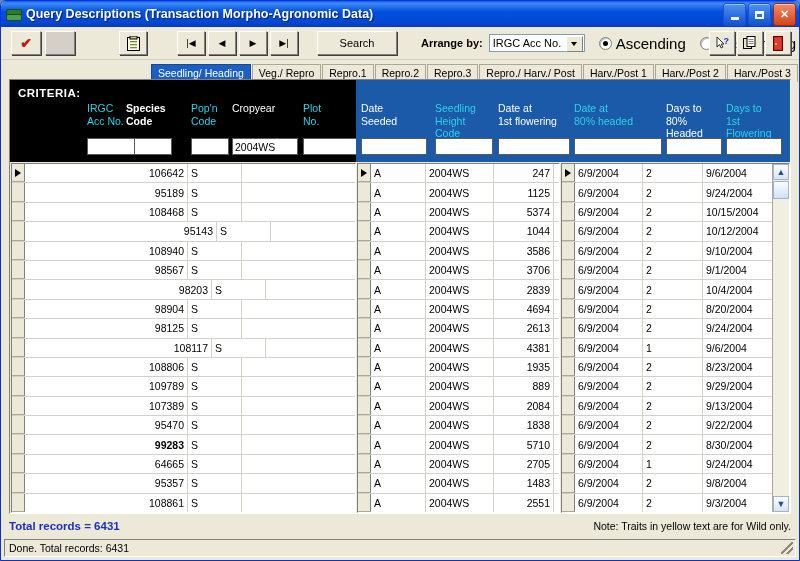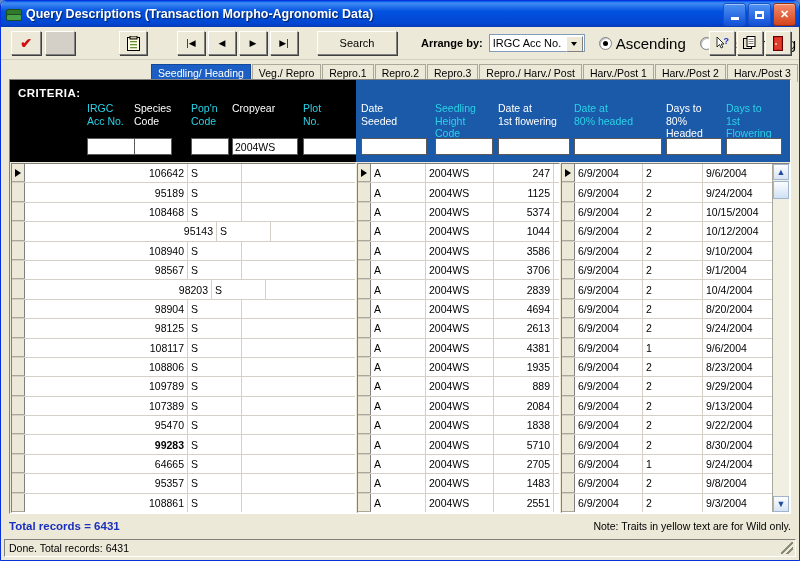--- a/index.html
+++ b/index.html
@@ -439,21 +439,21 @@
 
   <div class="inner">
 
     <div class="criteria">
       <div class="crit-left">
         <div class="crit-title">CRITERIA:</div>
         <div id="crit-left-fields">
             <div class="crit-col cyan" style="left: 77px;">IRGC
 Acc No.</div>
             <input class="crit-in" type="text" style="left: 77px; width: 62px;">
-            <div class="crit-col" style="left: 124px;">Species
+            <div class="crit-col" style="left: 116px; font-weight: bold;">Species
 Code</div>
             <input class="crit-in" type="text" style="left: 124px; width: 38px;">
             <div class="crit-col cyan" style="left: 181px;">Pop'n
 Code</div>
             <input class="crit-in" type="text" style="left: 181px; width: 38px;">
             <div class="crit-col" style="left: 222px;">Cropyear</div>
             <input class="crit-in" type="text" value="2004WS" style="left: 222px; width: 66px;">
             <div class="crit-col cyan" style="left: 293px;">Plot
 No.</div>
             <input class="crit-in" type="text" style="left: 293px; width: 62px;">
@@ -529,21 +529,21 @@
               <div class="gcell r" style="width: 163px;">98904</div>
               <div class="gcell" style="width: 54px;">S</div>
             </div>
             <div class="grow">
               <div class="selcell"></div>
               <div class="gcell r" style="width: 163px;">98125</div>
               <div class="gcell" style="width: 54px;">S</div>
             </div>
             <div class="grow">
               <div class="selcell"></div>
-              <div class="gcell r" style="width: 163px;">108117</div>
+              <div class="gcell r" style="width: 163px; margin-left: 24px;">108117</div>
               <div class="gcell" style="width: 54px;">S</div>
             </div>
             <div class="grow">
               <div class="selcell"></div>
               <div class="gcell r" style="width: 163px;">108806</div>
               <div class="gcell" style="width: 54px;">S</div>
             </div>
             <div class="grow">
               <div class="selcell"></div>
               <div class="gcell r" style="width: 163px;">109789</div>

